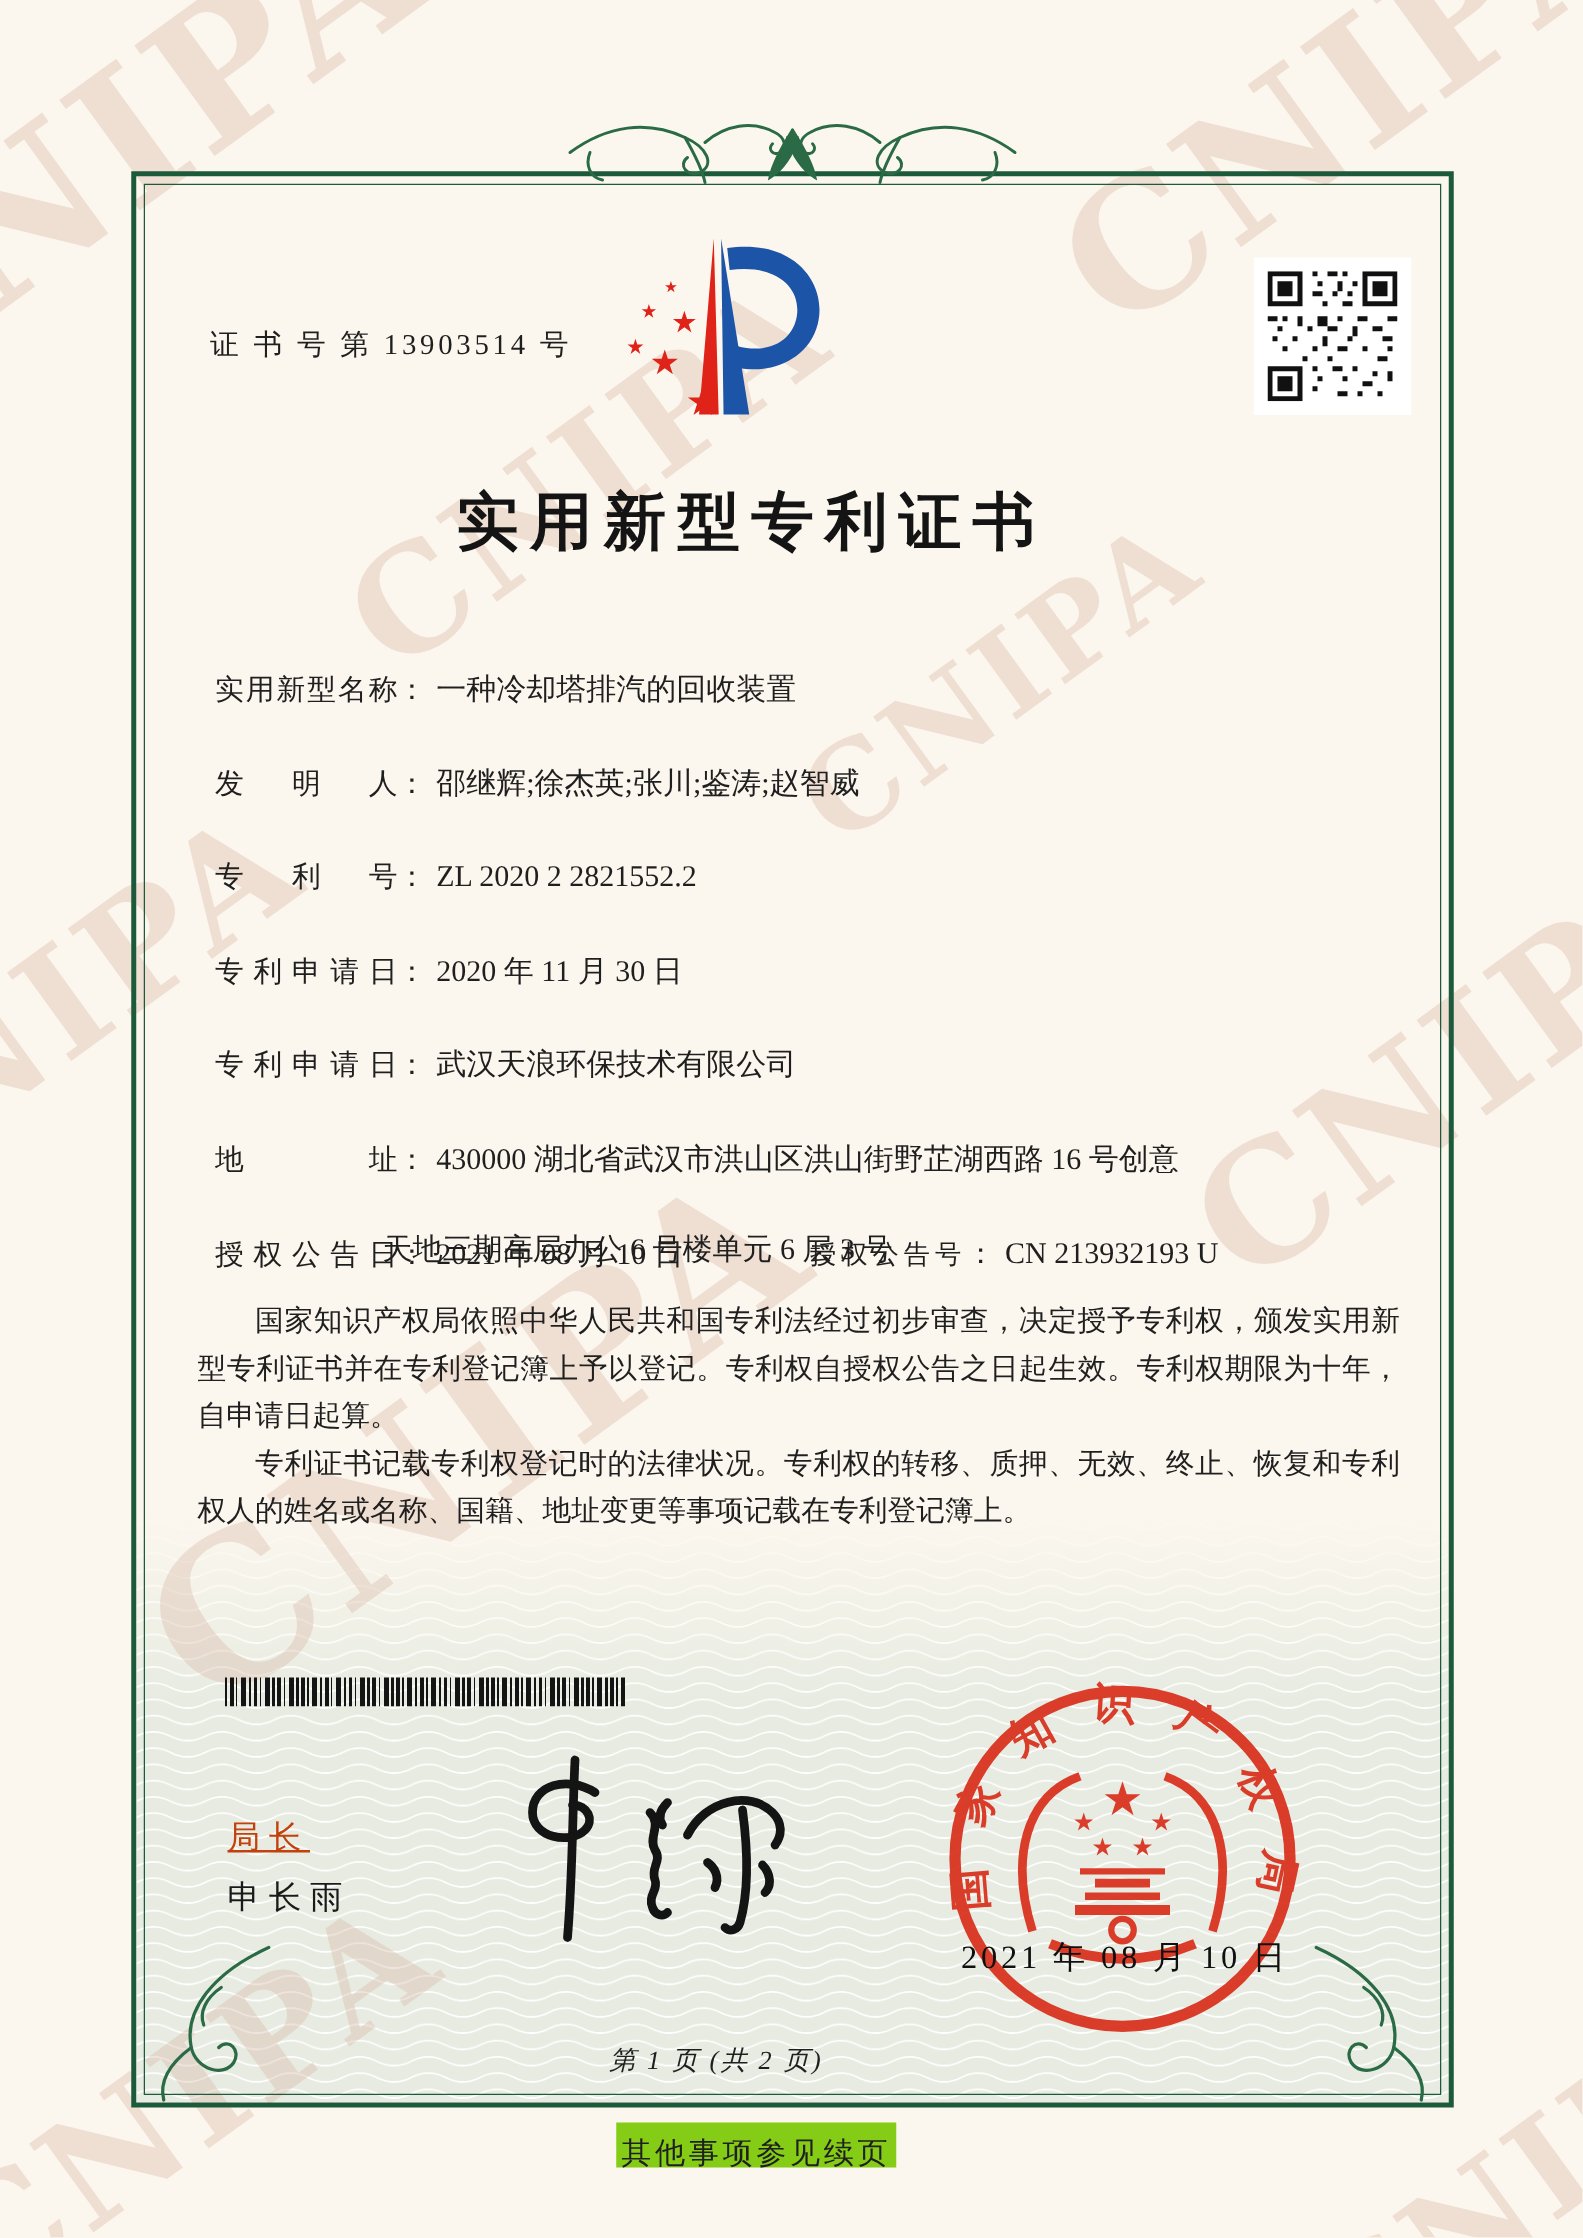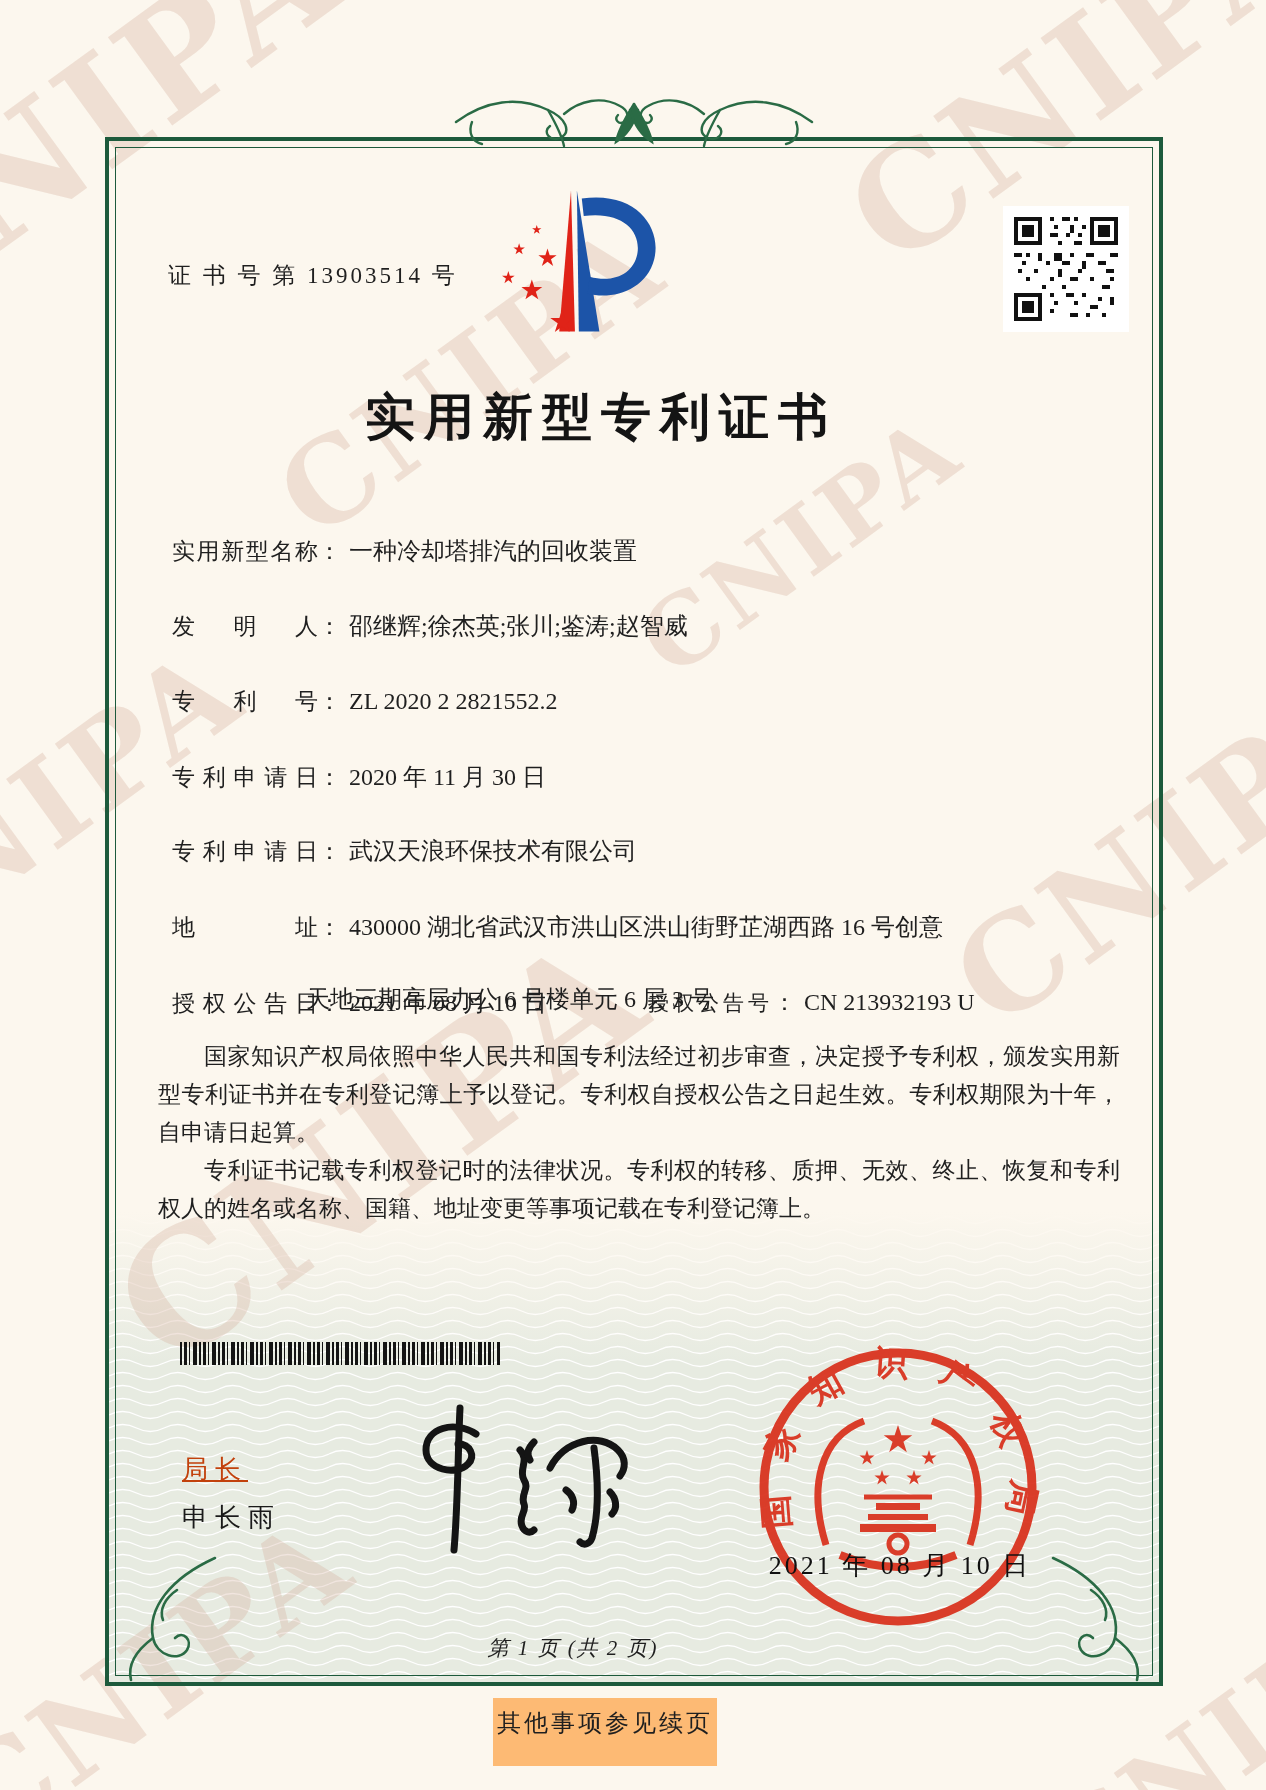--- a/index.html
+++ b/index.html
@@ -52,22 +52,22 @@
 
   .signature{position:absolute;left:368px;top:1404px;z-index:4;}
 
   .seal{position:absolute;left:748px;top:1337px;z-index:4;opacity:0.93;}
   .seal-date{position:absolute;left:768px;top:1548px;width:264px;text-align:center;
      font-size:26px;letter-spacing:3px;color:#101010;z-index:5;}
 
   .pageinfo{position:absolute;left:0;top:1634px;width:1146px;text-align:center;
      font-size:21px;letter-spacing:2px;z-index:3;font-style:italic;}
 
-  .notebox{position:absolute;left:493px;top:1698px;width:224px;height:68px;line-height:50px;
-     background:#fdba74;text-align:center;font-size:24px;letter-spacing:3px;z-index:3;}
+  .notebox{position:absolute;left:493px;top:1698px;width:224px;height:36px;line-height:50px;
+     background:#84cc16;text-align:center;font-size:24px;letter-spacing:3px;z-index:3;}
 
   .qr{position:absolute;left:1003px;top:206px;width:126px;height:126px;background:#ffffff;z-index:3;}
   .qr svg{position:absolute;left:11px;top:11px;}
 
   .logo{position:absolute;left:478px;top:182px;z-index:3;}
   .ornament-top{position:absolute;left:452px;top:80px;z-index:3;}
   .corner-bl{position:absolute;left:107px;top:1550px;z-index:3;}
   .corner-br{position:absolute;left:1046px;top:1550px;z-index:3;transform:scaleX(-1);}
 </style>
 </head>

